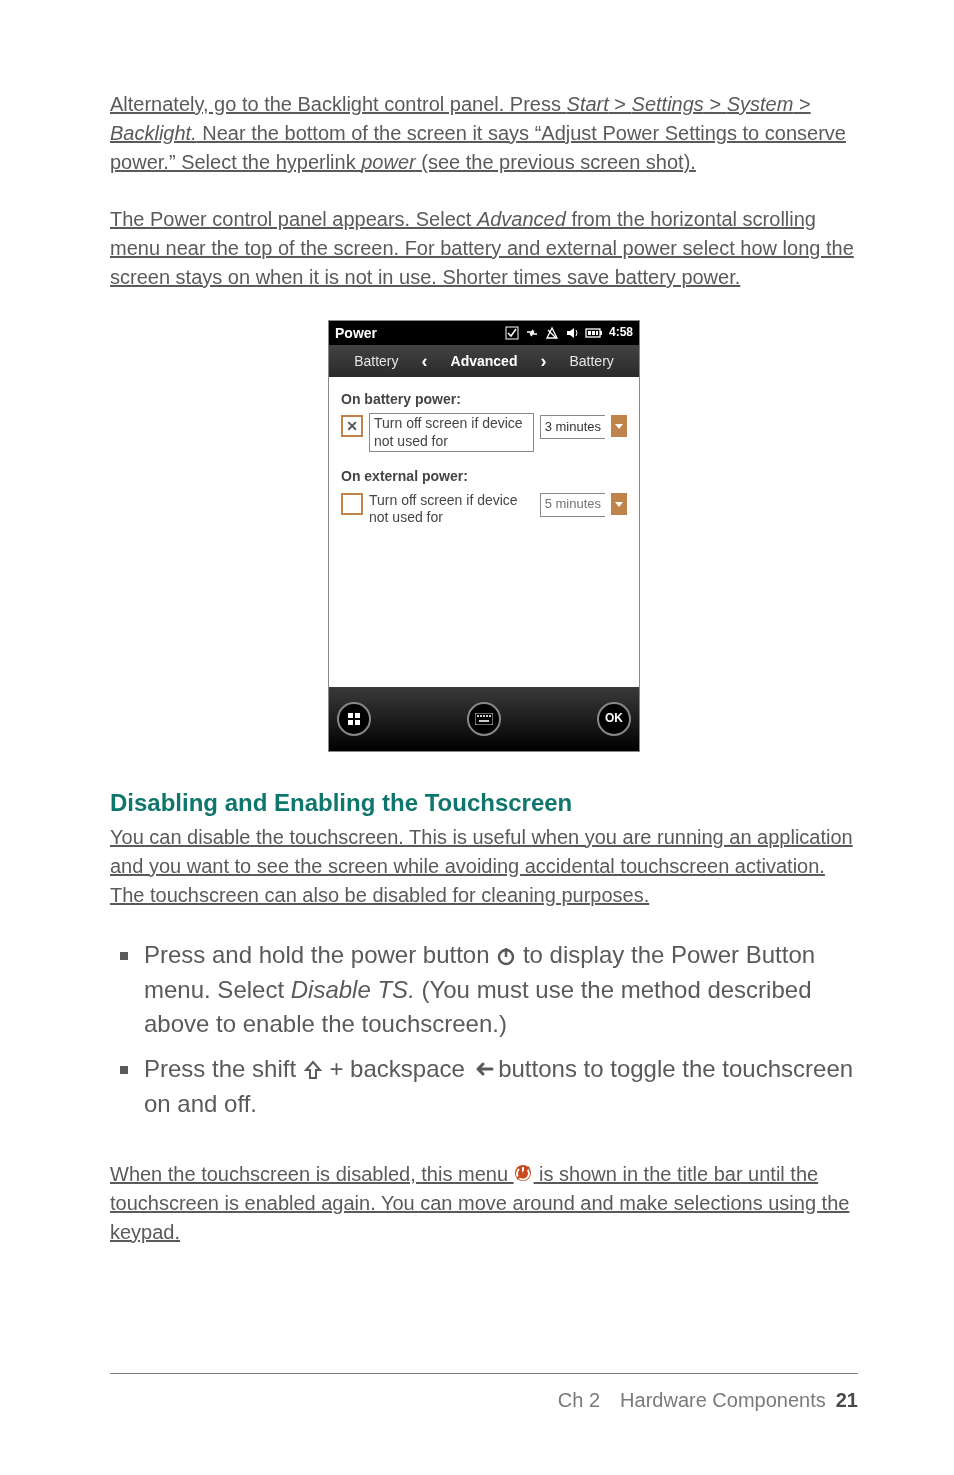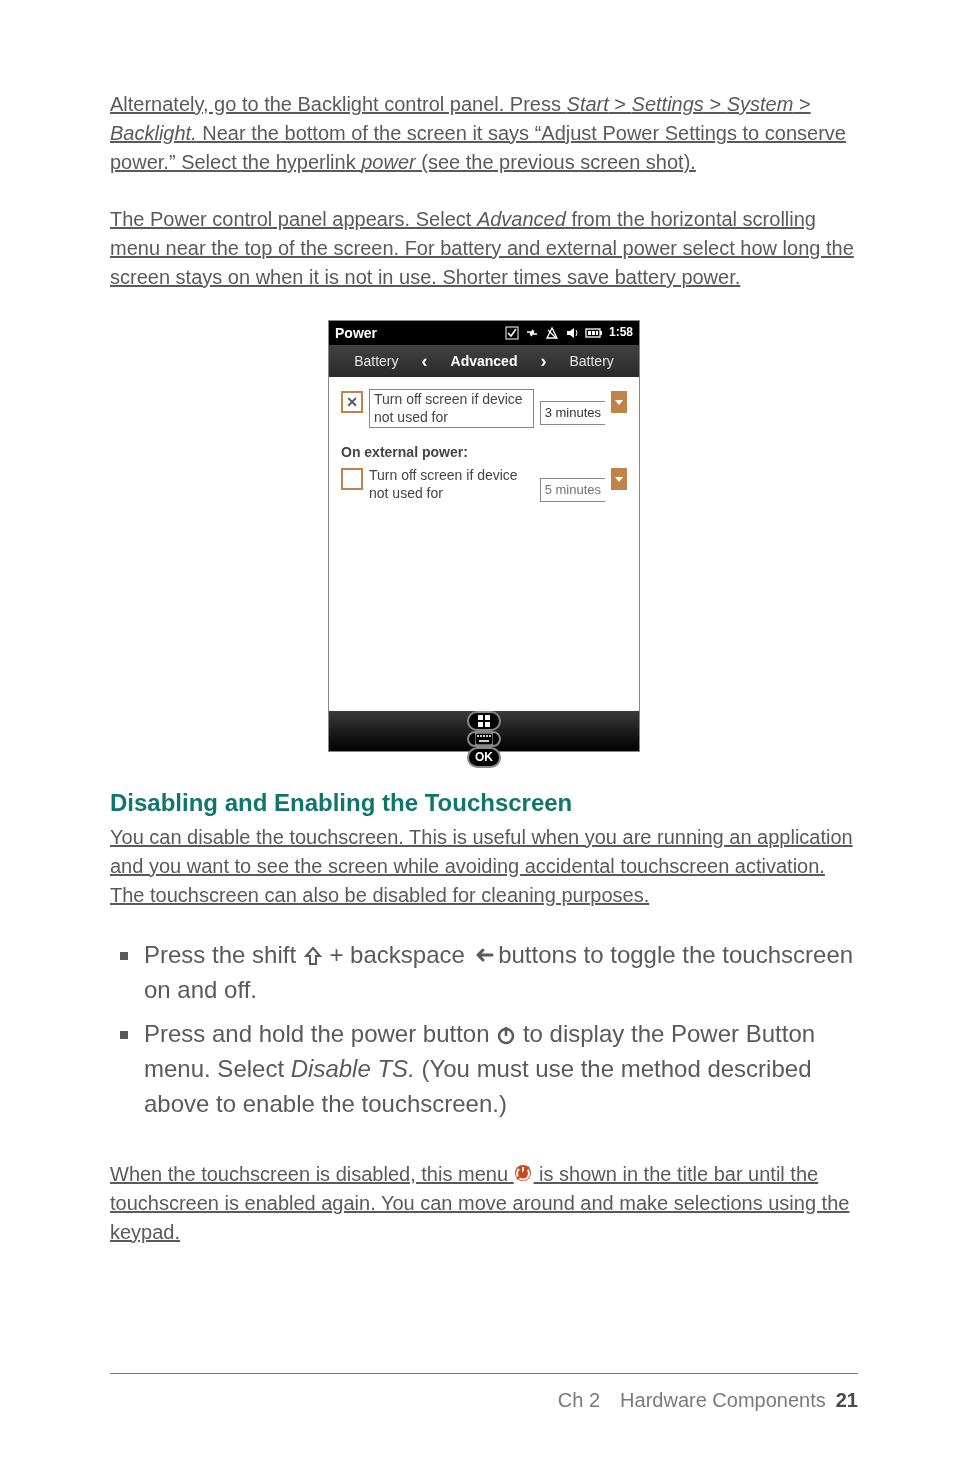--- a/index.html
+++ b/index.html
@@ -158,41 +158,40 @@
   .opt-text.noborder { border: none; padding: 1px 0; }
   .dd {
     border: 1px solid #888;
     border-right: none;
     height: 22px;
     display: flex;
     align-items: center;
     padding: 0 4px;
     font-size: 13px;
     color: #333;
-    margin-top: 12px;
+    margin-top: 2px;
   }
   .dd.disabled { color: #737373; }
   .dd-arrow {
     width: 16px;
     height: 22px;
     background: #c0844a;
     display: flex;
     align-items: center;
     justify-content: center;
     margin-top: 2px;
   }
   .dd-arrow svg { display: block; }
   .ds-bottombar {
     background: linear-gradient(#3a3a3a, #000);
     height: 40px;
     display: flex;
     align-items: center;
     justify-content: space-between;
-    padding: 0 8px;
-    flex-direction: column;
+    padding: 12px 8px;
   }
   .round-btn {
     width: 30px;
     height: 30px;
     border-radius: 30px;
     border: 2px solid #888;
     background: #000;
     display: flex;
     align-items: center;
     justify-content: center;
@@ -256,31 +255,32 @@
             </span>
           <span>
               <svg width="18" height="12" viewBox="0 0 18 12">
                 <rect x="1" y="2" width="14" height="8" fill="none" stroke="#fff" stroke-width="1.3"></rect>
                 <rect x="15" y="4" width="2" height="4" fill="#fff"></rect>
                 <rect x="3" y="4" width="3" height="4" fill="#fff"></rect>
                 <rect x="7" y="4" width="3" height="4" fill="#fff"></rect>
                 <rect x="11" y="4" width="2" height="4" fill="#fff"></rect>
               </svg>
             </span>
-          <span>1:58</span>
+          <span>4:58</span>
         </span>
       </div>
       <div class="tabbar">
         <span class="tab-btn">Battery</span>
         <span class="chevron">‹</span>
         <span class="tab-btn active">Advanced</span>
         <span class="chevron">›</span>
         <span class="tab-btn">Battery</span>
       </div>
       <div class="ds-content">
+        <div class="section-lbl">On battery power:</div>
         <div class="row-opt">
           <div class="chk">✕</div>
           <div class="opt-text">Turn off screen if device not used for</div>
           <div class="dd">3 minutes</div>
           <div class="dd-arrow">
               <svg width="8" height="8" viewBox="0 0 8 8">
                 <path d="M0 2 L4 7 L8 2 Z" fill="#fff"></path>
               </svg>
             </div>
         </div>
@@ -319,31 +319,31 @@
         <div class="round-btn">OK</div>
       </div>
     </div>
   </div>
 
   <div class="heading">Disabling and Enabling the Touchscreen</div>
   <p class="para">You can disable the touchscreen. This is useful when you are running an application and you want to see the screen while avoiding accidental touchscreen activation. The touchscreen can also be disabled for cleaning purposes.</p>
 
   <ul class="bullets">
     <li>
+      <span>Press and hold the power button </span><span class="inline-icon"><svg width="20" height="20" viewBox="0 0 20 20">
+            <circle cx="10" cy="11" r="7" fill="none" stroke="#5a5a5a" stroke-width="2.5"></circle>
+            <line x1="10" y1="2" x2="10" y2="11" stroke="#5a5a5a" stroke-width="2.5"></line>
+          </svg></span><span> to display the Power Button menu. Select </span><span class="italic">Disable TS.</span><span> (You must use the method described above to enable the touchscreen.)</span>
+    </li>
+    <li>
       <span>Press the shift </span><span class="inline-icon"><svg width="20" height="20" viewBox="0 0 20 20">
             <path d="M10 2 L17 10 L13 10 L13 18 L7 18 L7 10 L3 10 Z" fill="none" stroke="#5a5a5a" stroke-width="2"></path>
           </svg></span><span> + backspace </span><span class="inline-icon"><svg width="22" height="18" viewBox="0 0 22 18">
             <path d="M20 9 L6 9 M6 9 L11 4 M6 9 L11 14" stroke="#5a5a5a" stroke-width="3" fill="none" stroke-linecap="round" stroke-linejoin="round"></path>
           </svg></span><span> buttons to toggle the touchscreen on and off.</span>
-    </li>
-    <li>
-      <span>Press and hold the power button </span><span class="inline-icon"><svg width="20" height="20" viewBox="0 0 20 20">
-            <circle cx="10" cy="11" r="7" fill="none" stroke="#5a5a5a" stroke-width="2.5"></circle>
-            <line x1="10" y1="2" x2="10" y2="11" stroke="#5a5a5a" stroke-width="2.5"></line>
-          </svg></span><span> to display the Power Button menu. Select </span><span class="italic">Disable TS.</span><span> (You must use the method described above to enable the touchscreen.)</span>
     </li>
   </ul>
 
   <p class="para">
     <span>When the touchscreen is disabled, this menu </span><span class="inline-icon"><svg width="18" height="18" viewBox="0 0 18 18">
           <circle cx="9" cy="9" r="8" fill="#c94a1f"></circle>
           <path d="M9 3 L9 10" stroke="#fff" stroke-width="2"></path>
           <path d="M5 5 A6 6 0 1 0 13 5" stroke="#fff" stroke-width="2" fill="none"></path>
           <line x1="3" y1="15" x2="15" y2="3" stroke="#c94a1f" stroke-width="2"></line>
         </svg></span><span> is shown in the title bar until the touchscreen is enabled again. You can move around and make selections using the keypad.</span>

